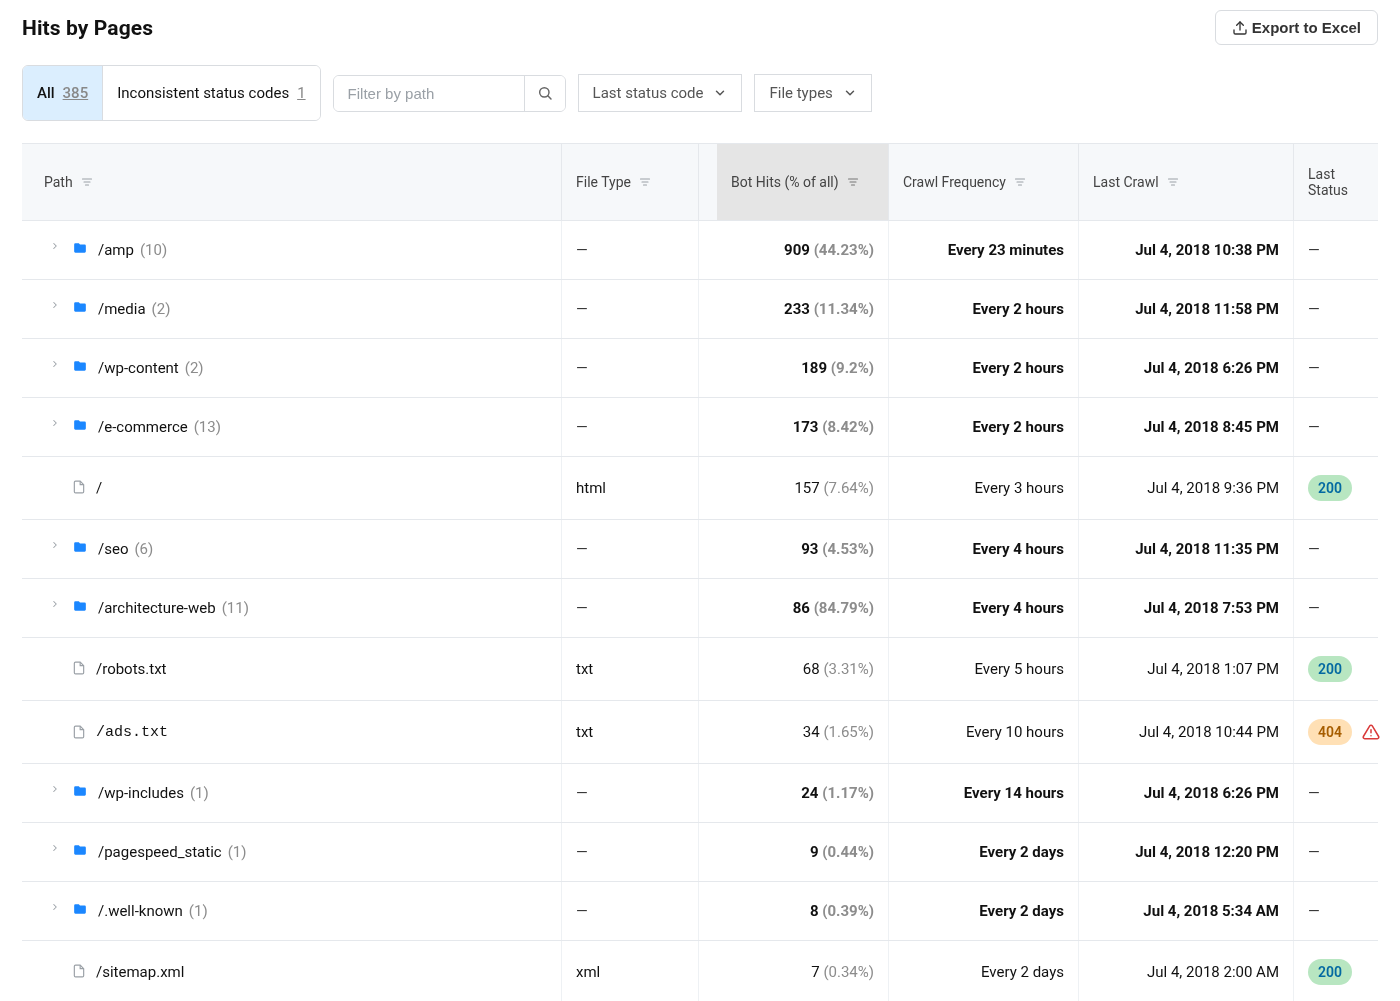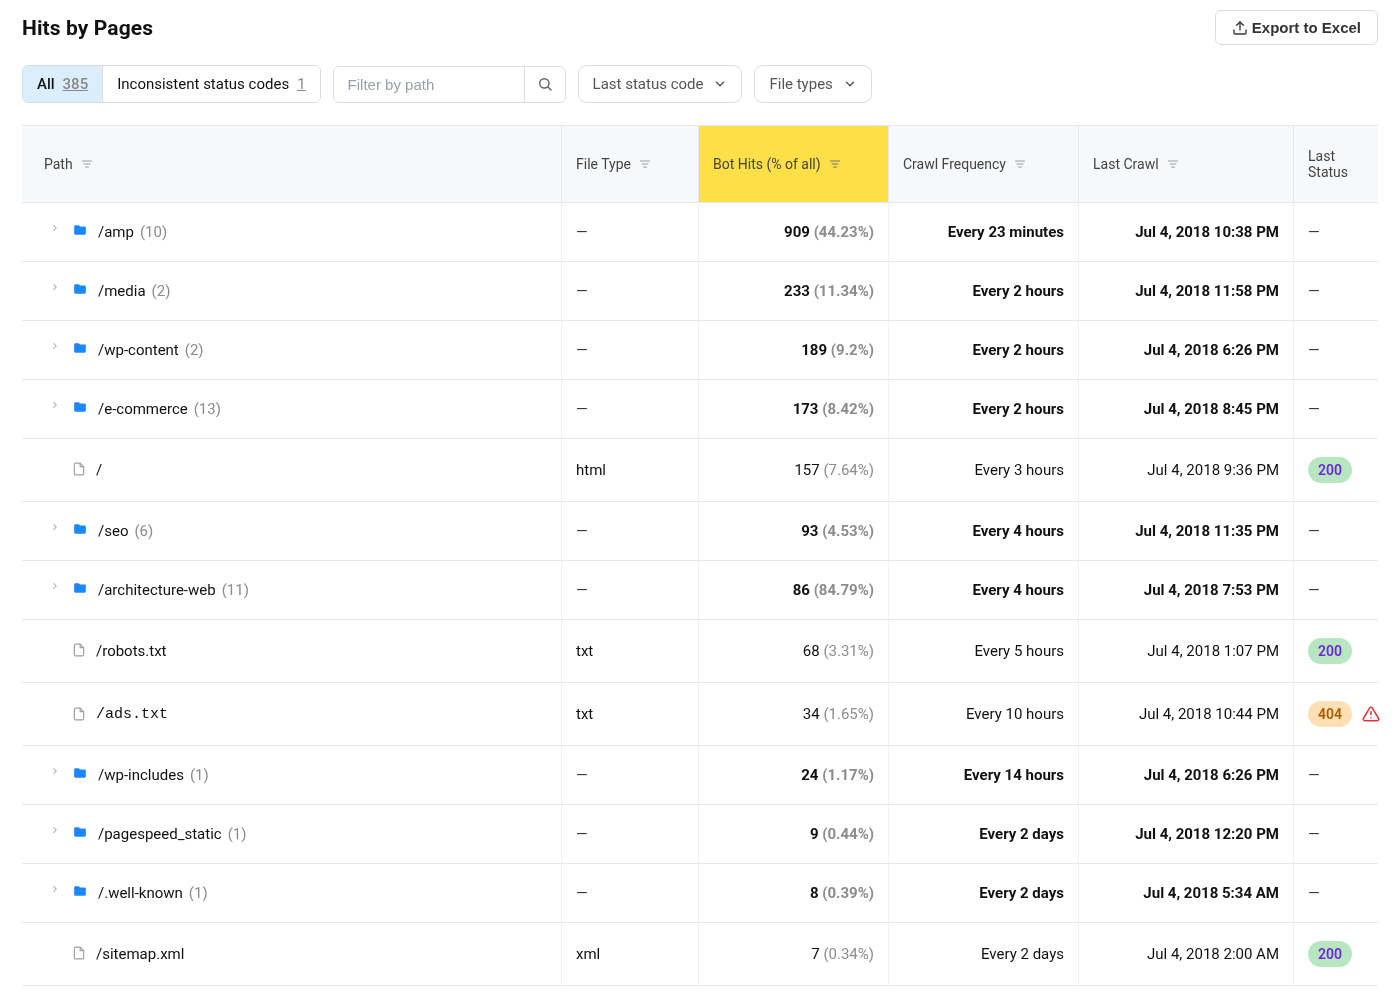--- a/index.html
+++ b/index.html
@@ -42,21 +42,21 @@
       margin-bottom: 22px;
       align-items: center;
     }
     .tab-group {
       display: inline-flex;
       border: 1px solid #d9dce0;
       border-radius: 6px;
       overflow: hidden;
     }
     .tab {
-      padding: 9px 14px;
+      padding: 18px 14px;
       font-size: 15px;
       display: inline-flex;
       gap: 8px;
       align-items: center;
       cursor: pointer;
       border-right: 1px solid #d9dce0;
       background: #fff;
     }
     .tab:last-child { border-right: none; }
     .tab.active { background: #dbeefe; font-weight: 500; }
@@ -83,21 +83,21 @@
       padding: 0 12px;
       cursor: pointer;
       display: flex;
       align-items: center;
     }
     .dropdown {
       display: inline-flex;
       align-items: center;
       gap: 10px;
       border: 1px solid #d9dce0;
-      border-radius: 9px;
+      border-radius: 0;
       padding: 9px 14px;
       font-size: 15px;
       color: #555;
       cursor: pointer;
       background: #fff;
     }
 
     
     .table { width: 100%; }
     .thead {
@@ -112,21 +112,21 @@
       font-size: 14px;
       color: #444;
       font-weight: 400;
       display: flex;
       align-items: center;
       gap: 8px;
       border-right: 1px solid #e5e8ec;
     }
     .th.path-th { padding-left: 22px; }
     .th.last { border-right: none; }
-    .th.sorted { background: #fde047; font-weight: 400; }
+    .th.sorted { background: #e5e5e5; font-weight: 400; margin-left: 18px; }
     .sort-icon { color: #9aa0a6; }
 
     .tbody {}
     .trow {
       display: grid;
       grid-template-columns: 540px 137px 190px 190px 215px 1fr;
       border-bottom: 1px solid #e5e8ec;
       min-height: 59px;
     }
     .td {
@@ -166,21 +166,21 @@
     .bold { font-weight: 700; }
     .status-pill {
       display: inline-flex;
       align-items: center;
       justify-content: center;
       padding: 5px 10px;
       border-radius: 999px;
       font-weight: 600;
       font-size: 14px;
     }
-    .status-200 { background: #b8e6c1; color: #6d28d9; }
+    .status-200 { background: #b8e6c1; color: #0369a1; }
     .status-404 { background: #ffe0b5; color: #a65d00; }
     .warn-icon { color: #d93939; }
 
     svg { display: block; }
   </style>
 </head>
 <body>
 
 <div class="wrap">
 

